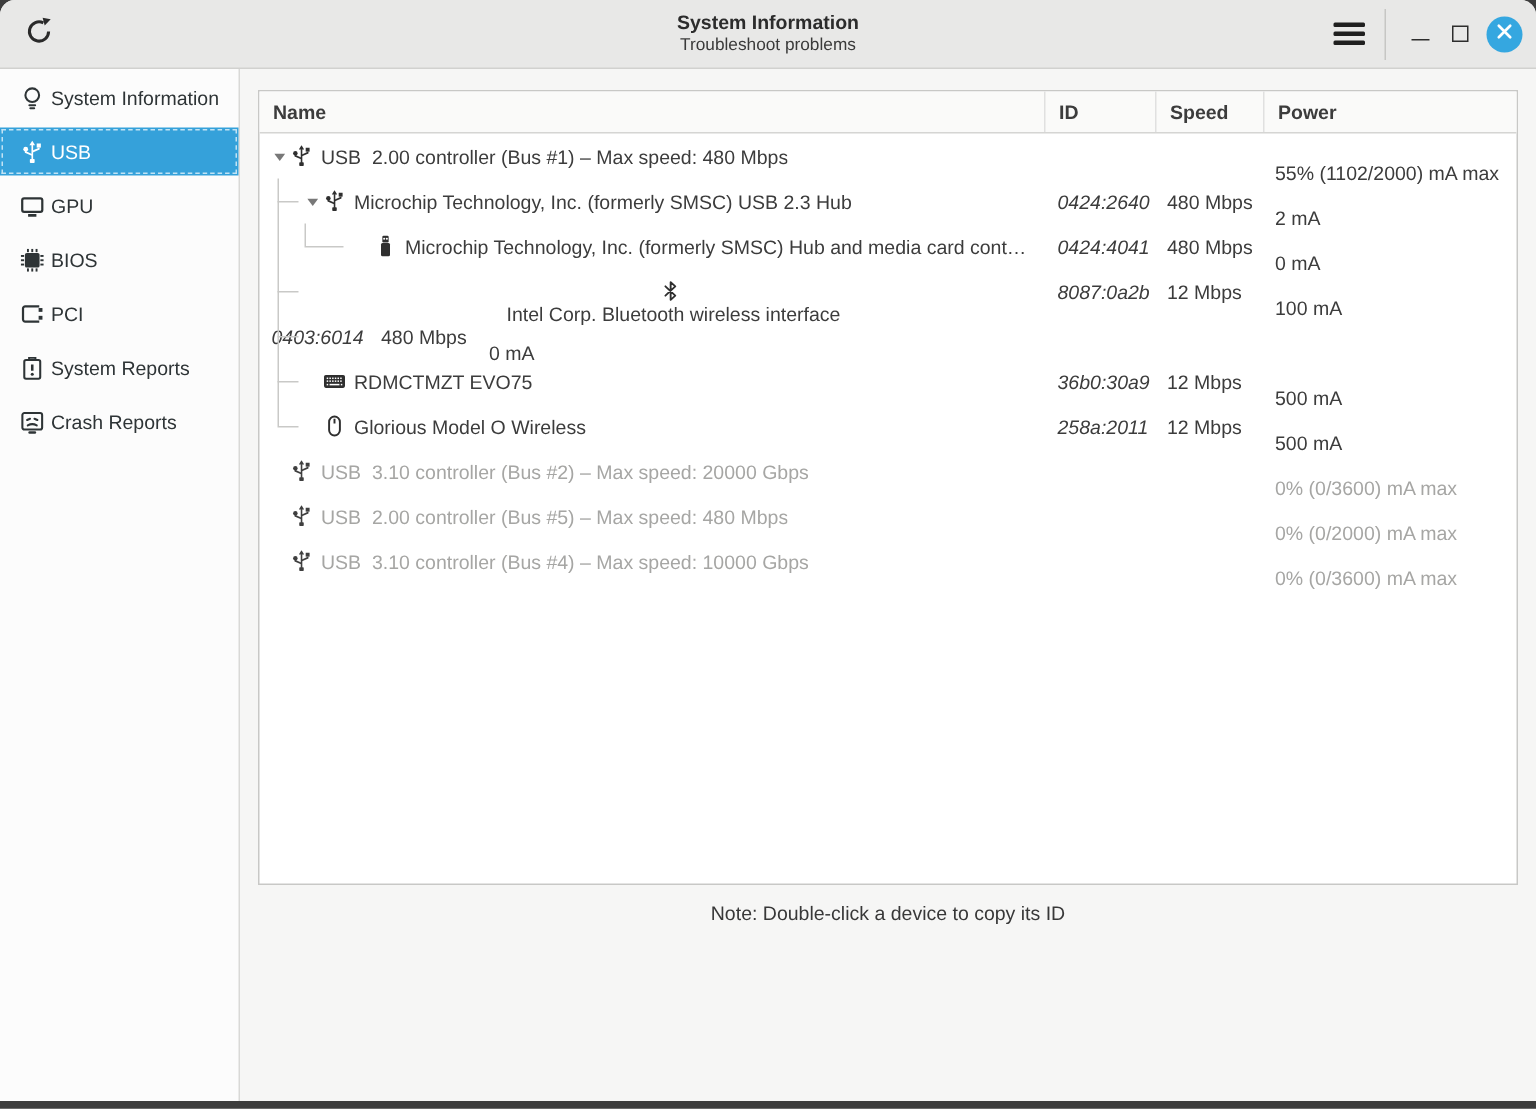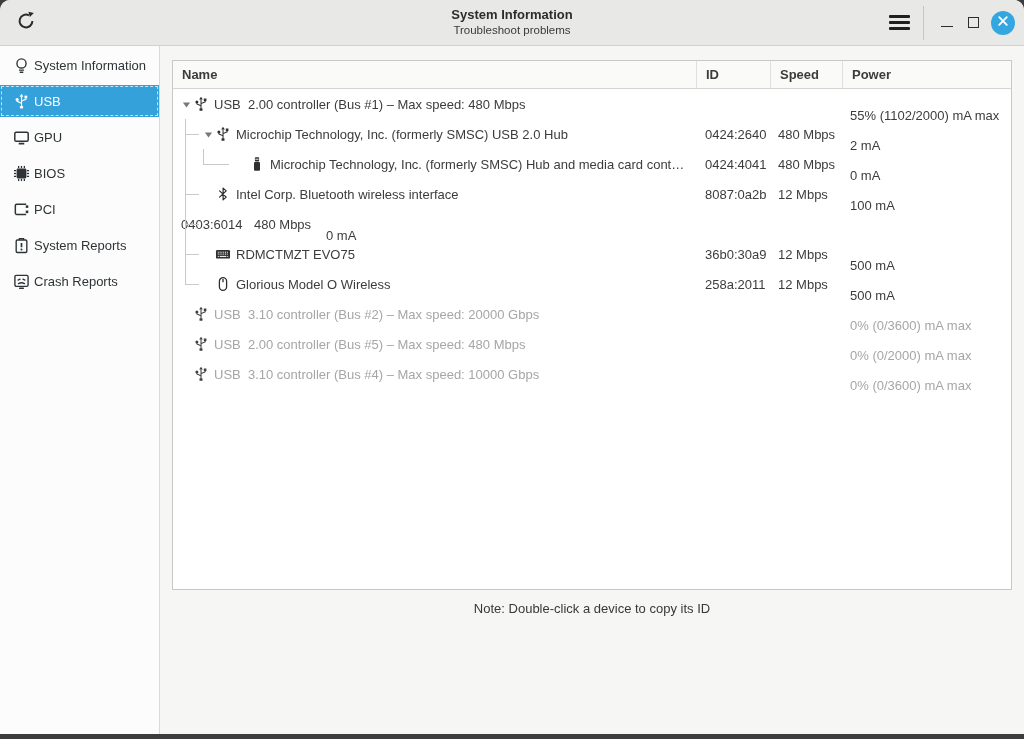--- a/index.html
+++ b/index.html
@@ -44,21 +44,21 @@
   .th.c2{width:72px;flex:none;}
   .th.c3{flex:1;border-right:none;}
   .tbody{position:relative;flex:1;overflow:hidden;}
   .row{height:30px;display:flex;align-items:center;font-size:13px;color:#3c3c3c;cursor:default;}
   .cell-name{display:flex;align-items:center;width:524px;flex:none;overflow:hidden;}
   .expander{width:14px;height:14px;flex:none;display:flex;align-items:center;justify-content:center;color:#787878;}
   .expander svg{width:9px;height:9px;}
   .row-icon{width:16px;height:16px;flex:none;margin:0 5px 0 0;color:#2f2f2f;display:flex;align-items:center;justify-content:center;}
   .row-icon svg{width:16px;height:16px;}
   .name-text{white-space:pre;overflow:hidden;text-overflow:ellipsis;text-align:right;}
-  .cell-id{width:74px;flex:none;padding-left:8px;white-space:nowrap;}
+  .cell-id{width:74px;flex:none;padding-left:8px;white-space:nowrap;font-style:italic;}
   .cell-speed{width:72px;flex:none;padding-left:7px;white-space:nowrap;}
   .cell-power{flex:1;padding-left:7px;white-space:nowrap;overflow:hidden;margin-top:22px;}
   .row.dimmed .name-text,.row.dimmed .cell-power,.row.dimmed .cell-id,.row.dimmed .cell-speed{color:#a6a6a4;}
   .row.dimmed .row-icon{color:#3f3f3f;}
   .guide{position:absolute;background:#c9c9c7;}
   .footer-note{height:37px;display:flex;align-items:center;justify-content:center;
     font-size:13px;color:#383838;}
 </style>
 </head>
 <body>
@@ -237,21 +237,21 @@
                   <svg viewBox="0 0 16 16">
                     <path d="M8 0.8 L6.2 3.6 L9.8 3.6 Z" fill="currentColor"></path>
                     <rect x="7.5" y="3.4" width="1.05" height="9.2" fill="currentColor"></rect>
                     <circle cx="3.9" cy="6.1" r="1.5" fill="currentColor"></circle>
                     <path d="M7.9 9.7 L3.9 7.9 L3.9 7.2" stroke="currentColor" stroke-width="1.1" fill="none"></path>
                     <path d="M8.1 7.6 L12.1 5.9 L12.1 5.1" stroke="currentColor" stroke-width="1.1" fill="none"></path>
                     <rect x="10.8" y="2.5" width="2.6" height="2.6" fill="currentColor"></rect>
                     <rect x="6.5" y="12.2" width="3" height="2.5" rx="0.5" fill="currentColor"></rect>
                   </svg>
                 </span>
-                <span class="name-text">Microchip Technology, Inc. (formerly SMSC) USB 2.0 Hub</span>
+                <span class="name-text">Microchip Technology, Inc. (formerly SMSC) USB 2.3 Hub</span>
               </div>
               <div class="cell-id">0424:2640</div>
               <div class="cell-speed">480 Mbps</div>
               <div class="cell-power">2 mA</div>
             </div>
             <div class="row">
               <div class="cell-name" style="padding-left: 62px;">
                 <span class="expander"></span>
                 <span class="row-icon">
                   <svg viewBox="0 0 16 16">
@@ -261,21 +261,21 @@
                     <circle cx="8.9" cy="3.2" r="0.7" fill="#fff"></circle>
                   </svg>
                 </span>
                 <span class="name-text">Microchip Technology, Inc. (formerly SMSC) Hub and media card cont…</span>
               </div>
               <div class="cell-id">0424:4041</div>
               <div class="cell-speed">480 Mbps</div>
               <div class="cell-power">0 mA</div>
             </div>
             <div class="row">
-              <div class="cell-name" style="padding-left: 28px;">
+              <div class="cell-name" style="padding-left: 28px; flex-direction: column;">
                 <span class="expander"></span>
                 <span class="row-icon">
                   <svg viewBox="0 0 16 16" fill="none" stroke="currentColor" stroke-width="1.25" stroke-linejoin="round" stroke-linecap="round">
                     <path d="M4.6 4.9 L11.2 11.1 L8.1 13.9 L8.1 2.1 L11.2 4.9 L4.6 11.1"></path>
                   </svg>
                 </span>
                 <span class="name-text">Intel Corp. Bluetooth wireless interface</span>
               </div>
               <div class="cell-id">8087:0a2b</div>
               <div class="cell-speed">12 Mbps</div>

